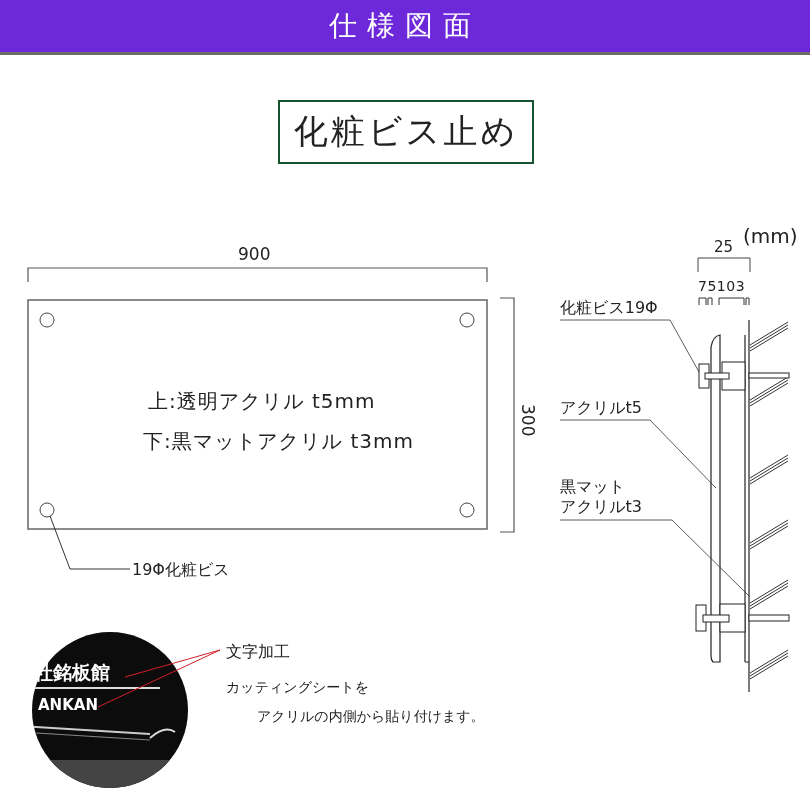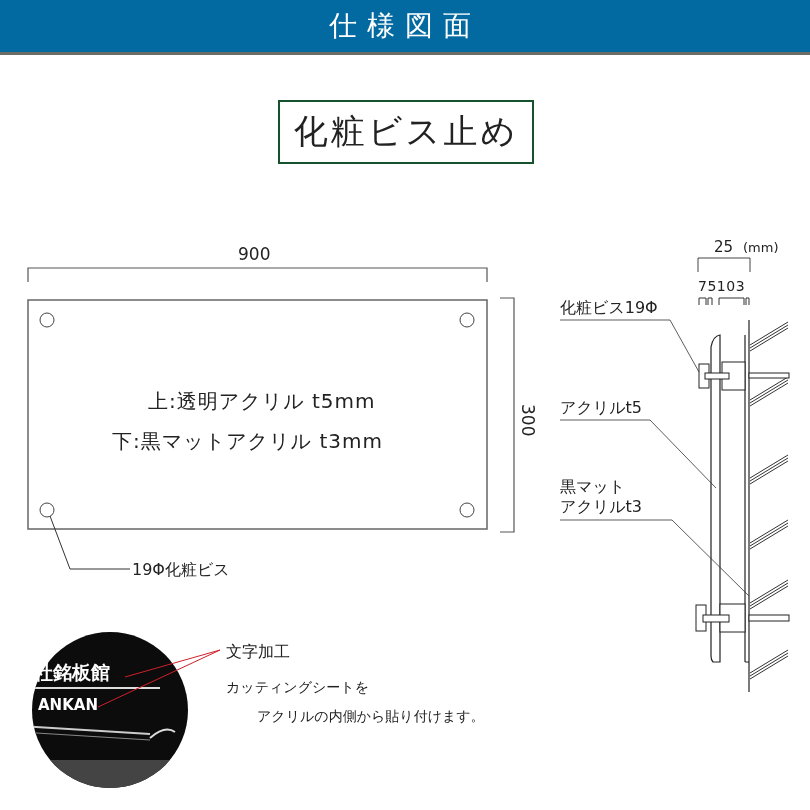--- a/index.html
+++ b/index.html
@@ -1,17 +1,17 @@
 <!DOCTYPE html>
 <html><head>
 <meta charset="utf-8">
 <style>
   html,body{margin:0;padding:0;background:#fff;}
   body{width:810px;height:810px;position:relative;overflow:hidden;font-family:"DejaVu Sans","Liberation Sans",sans-serif;color:#222;}
-  .header{position:absolute;left:0;top:0;width:810px;height:52px;background:#0369a1;display:flex;align-items:center;justify-content:center;border-bottom:3px solid #6c6e66;}
+  .header{position:absolute;left:0;top:0;width:810px;height:52px;background:#6d28d9;display:flex;align-items:center;justify-content:center;border-bottom:3px solid #6c6e66;}
   .header span{color:#fff;font-size:28px;letter-spacing:10px;font-weight:300;}
   .title-box{position:absolute;left:278px;top:100px;width:256px;height:64px;border:2px solid #14532d;display:flex;align-items:center;justify-content:center;box-sizing:border-box;}
   .title-box span{font-size:34px;letter-spacing:3px;color:#222;}
   svg{position:absolute;left:0;top:0;}
   .t{position:absolute;white-space:nowrap;color:#222;}
   .dim{font-size:17px;}
   .plate-text{font-size:20px;letter-spacing:1px;}
   .label{font-size:16px;}
   .note{font-size:14px;}
 </style>
@@ -103,24 +103,24 @@
     <path d="M150,738 Q165,725 175,732" fill="none" stroke="#ddd" stroke-width="2"></path>
   </g>
 
   <line x1="220" y1="650" x2="125" y2="677" stroke="#d0202a" stroke-width="1"></line>
   <line x1="220" y1="650" x2="98" y2="707" stroke="#d0202a" stroke-width="1"></line>
 </svg>
 
 <div class="t dim" style="left:238px;top:244px;">900</div>
 <div class="t dim" style="left:516px;top:404px;transform:rotate(90deg);transform-origin:left top;left:538px;">300</div>
 <div class="t plate-text" style="left:148px;top:388px;">上:透明アクリル t5mm</div>
-<div class="t plate-text" style="left:112px;top:428px;text-align:center;">下:黒マットアクリル t3mm</div>
+<div class="t plate-text" style="left:143px;top:428px;text-align:center;">下:黒マットアクリル t3mm</div>
 <div class="t label" style="left:132px;top:560px;">19Φ化粧ビス</div>
 
-<div class="t label" style="left:743px;top:240px;font-size:13px;">(mm)</div>
+<div class="t label" style="left:743px;top:224px;font-size:20px;">(mm)</div>
 <div class="t label" style="left:714px;top:238px;font-size:15px;">25</div>
 <div class="t label" style="left:698px;top:278px;font-size:14px;letter-spacing:0.5px;">75103</div>
 <div class="t label" style="left:560px;top:298px;">化粧ビス19Φ</div>
 <div class="t label" style="left:560px;top:398px;">アクリルt5</div>
 <div class="t label" style="left:560px;top:477px;">黒マット</div>
 <div class="t label" style="left:560px;top:497px;">アクリルt3</div>
 
 <div class="t" style="left:34px;top:660px;color:#fff;font-size:19px;font-weight:bold;">社銘板館</div>
 <div class="t" style="left:38px;top:696px;color:#fff;font-size:15px;font-weight:bold;">ANKAN</div>
 <div class="t label" style="left:226px;top:642px;">文字加工</div>

